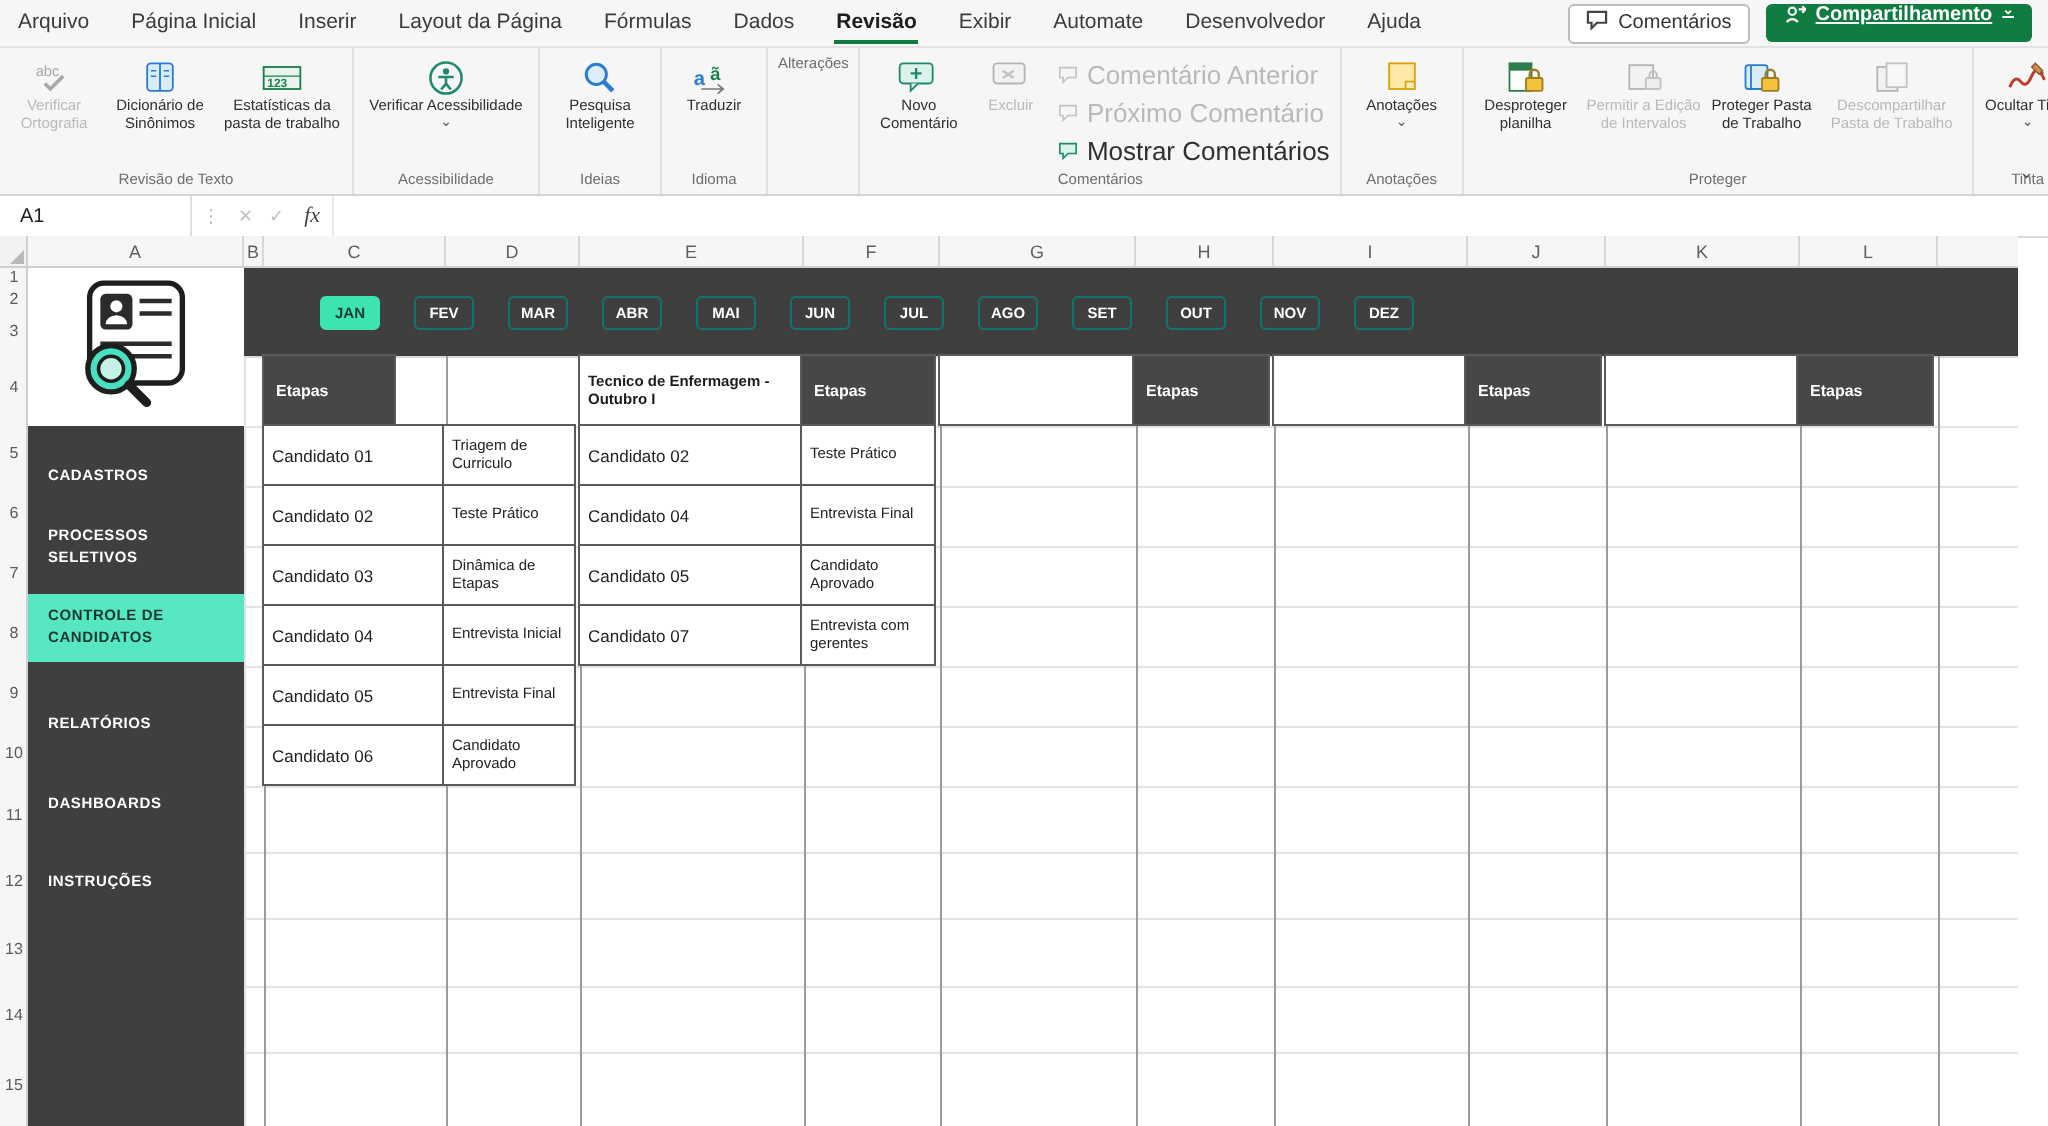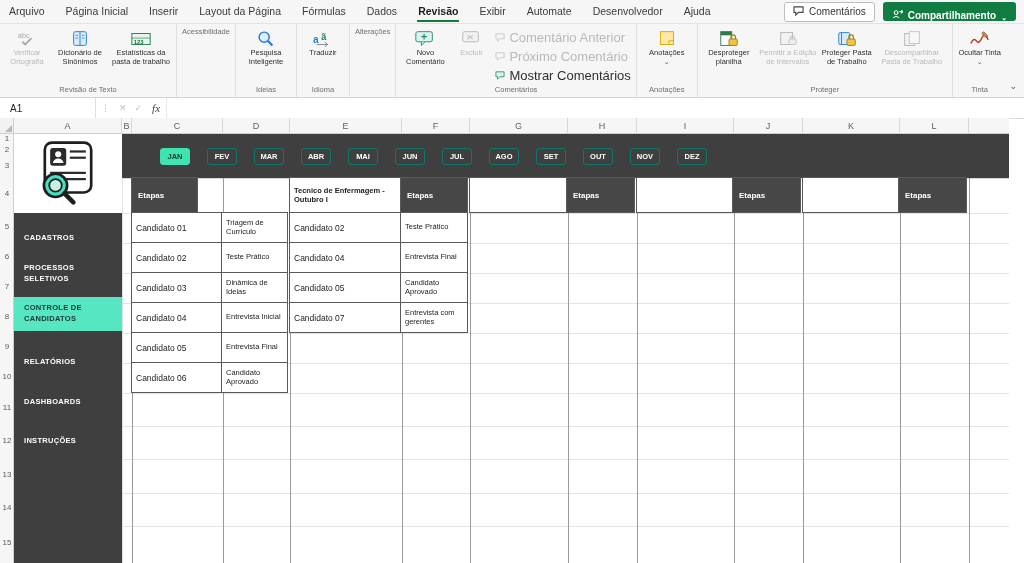--- a/index.html
+++ b/index.html
@@ -5,21 +5,21 @@
   html,body{margin:0;padding:0;background:#e6e6e6;font-family:"Liberation Sans",sans-serif;}
   .app{position:relative;width:1024px;height:563px;background:#fff;overflow:hidden;padding-left:23px;}
 
   
   .menubar{position:absolute;top:0;left:0;width:1024px;height:24px;background:#f6f6f6;display:flex;align-items:center;padding:0 8px;box-sizing:border-box;border-bottom:1px solid #e3e3e3;}
   .tabs{display:flex;align-items:center;gap:19px;}
   .tab{font-size:10.5px;color:#3b3b3b;white-space:nowrap;padding:4px 1px 5px;cursor:default;}
   .tab.active{font-weight:bold;color:#1e1e1e;border-bottom:2.5px solid #107C41;padding-bottom:2.5px;}
   .mb-right{margin-left:auto;display:flex;align-items:center;gap:8px;}
   .btn-comments{display:flex;align-items:center;gap:5px;height:18px;padding:0 8px;border:1px solid #bdbdbd;border-radius:3px;background:#fff;font-size:10px;color:#333;}
-  .btn-share{display:flex;align-items:flex-end;gap:5px;height:19px;padding:0 9px;border-radius:3px;background:#107C41;color:#fff;font-size:10px;font-weight:bold;}
+  .btn-share{display:flex;align-items:flex-start;gap:5px;height:19px;padding:0 9px;border-radius:3px;background:#107C41;color:#fff;font-size:10px;font-weight:bold;text-decoration:underline;}
   .btn-share .chev{color:#fff;}
   .chev{font-size:7px;color:#555;line-height:1;}
 
   
   .ribbon{position:absolute;top:24px;left:0;width:1024px;height:74px;background:#f6f6f6;border-bottom:1px solid #d4d4d4;display:flex;align-items:stretch;overflow:hidden;box-sizing:border-box;}
   .rgroup{display:flex;flex-direction:column;align-items:center;border-right:1px solid #e0e0e0;padding:2px 3px 0;}
   .rbtns{display:flex;align-items:flex-start;flex:1;}
   .rglabel{font-size:7.5px;color:#6e6e6e;padding:1px 2px 3px;white-space:nowrap;}
   .rbtn{display:flex;flex-direction:column;align-items:center;text-align:center;padding:2px 1px;border-radius:2px;}
   .ric{height:21px;display:flex;align-items:center;justify-content:center;}
@@ -143,20 +143,33 @@
                 <text x="4" y="15" font-size="6.5" fill="#1a7f4b" font-weight="bold">123</text>
               </svg>
           </div>
           <div class="rlbl">Estatísticas da pasta de trabalho</div>
         </div>
       </div>
       <div class="rglabel">Revisão de Texto</div>
     </div>
 
     <div class="rgroup">
+      <div class="rbtns">
+        <div class="rbtn" style="width:84px">
+          <div class="ric">
+            <svg width="22" height="20" viewBox="0 0 24 20">
+                <circle cx="12" cy="10" r="8.5" fill="none" stroke="#1f8a70" stroke-width="1.4"></circle>
+                <circle cx="12" cy="6.4" r="1.7" fill="#1f8a70"></circle>
+                <path d="M7.8 9.5 h8.4 M12 9.5 v3.6 M12 13.1 l-2.6 3.2 M12 13.1 l2.6 3.2" stroke="#1f8a70" stroke-width="1.4" fill="none"></path>
+              </svg>
+          </div>
+          <div class="rlbl">Verificar Acessibilidade</div>
+          <span class="chev">⌄</span>
+        </div>
+      </div>
       <div class="rglabel">Acessibilidade</div>
     </div>
 
     <div class="rgroup">
       <div class="rbtns">
         <div class="rbtn" style="width:52px">
           <div class="ric">
             <svg width="22" height="20" viewBox="0 0 24 20">
                 <circle cx="10" cy="8" r="5.5" fill="#ddeefb" stroke="#2b7cd3" stroke-width="1.6"></circle>
                 <line x1="14" y1="12" x2="19" y2="17" stroke="#2b7cd3" stroke-width="2.4"></line>
@@ -427,21 +440,21 @@
       <div class="prow" style="height:30px">
         <div class="cell cand" style="width:91px">Candidato 01</div>
         <div class="cell stage" style="width:67px">Triagem de Curriculo</div>
       </div>
       <div class="prow" style="height:30px">
         <div class="cell cand" style="width:91px">Candidato 02</div>
         <div class="cell stage" style="width:67px">Teste Prático</div>
       </div>
       <div class="prow" style="height:30px">
         <div class="cell cand" style="width:91px">Candidato 03</div>
-        <div class="cell stage" style="width:67px">Dinâmica de Ideias</div>
+        <div class="cell stage" style="width:67px">Dinâmica de Etapas</div>
       </div>
       <div class="prow" style="height:30px">
         <div class="cell cand" style="width:91px">Candidato 04</div>
         <div class="cell stage" style="width:67px">Entrevista Inicial</div>
       </div>
       <div class="prow" style="height:30px">
         <div class="cell cand" style="width:91px">Candidato 05</div>
         <div class="cell stage" style="width:67px">Entrevista Final</div>
       </div>
       <div class="prow" style="height:30px">

